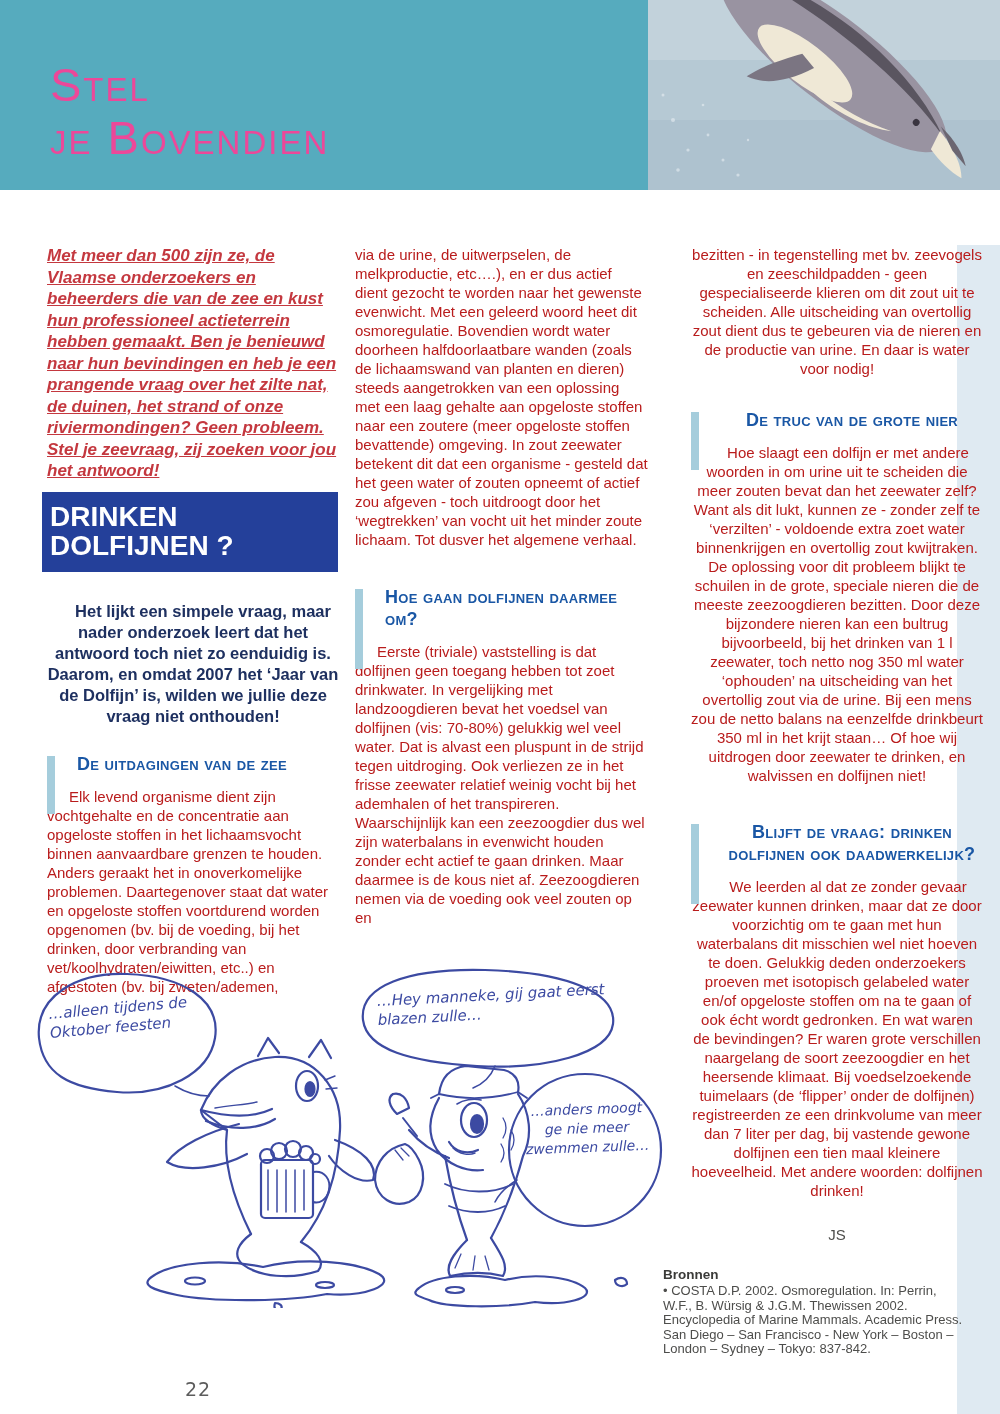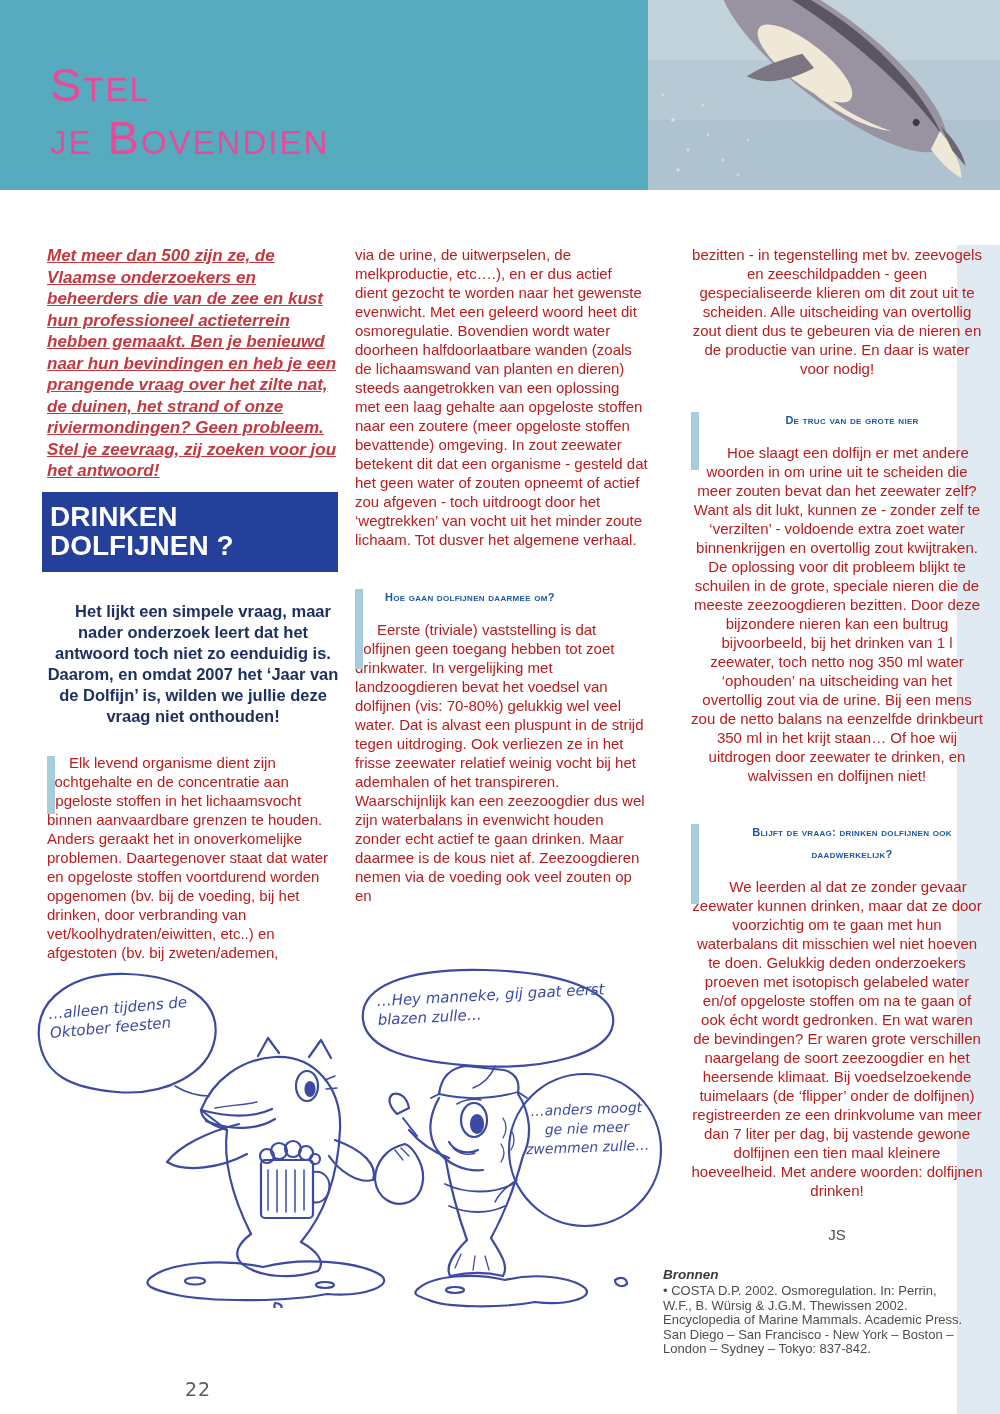--- a/index.html
+++ b/index.html
@@ -54,34 +54,34 @@
     font-weight:700;text-indent:20px;text-align:center;
   }
   .section{position:relative;padding-left:0;}
   .section-bar{
     position:absolute;left:0;top:3px;width:8px;background:#a5cddc;
   }
   .bar-1{height:58px;}
   .bar-2{height:80px;}
   h3.sec-head{
     margin:0 0 0 30px;font-variant:small-caps;font-weight:700;
-    font-size:11px;line-height:22px;color:#1a57a5;letter-spacing:.3px;
+    font-size:18px;line-height:22px;color:#1a57a5;letter-spacing:.3px;
   }
   .sec-body{margin-top:12px;}
   .mt-sec{margin-top:26px;}
   .mt-sec-mid{margin-top:37px;}
   .mt-sec-r1{margin-top:31px;}
   .mt-sec-r2{margin-top:36px;}
   .signature{margin-top:26px;font-size:15px;color:#4d4d4b;}
   
   .sources{
     position:absolute;left:663px;top:1266px;width:300px;
   }
   .sources-heading{
-    margin:0;font-size:13.5px;font-weight:700;color:#3a3a38;line-height:17px;font-style:italic;
+    margin:0;font-size:13.5px;font-weight:700;color:#3a3a38;line-height:17px;
   }
   .sources-text{
     margin:1px 0 0 0;font-size:13px;line-height:14.5px;color:#4d4d4b;
   }
   
   .cartoon{position:absolute;left:25px;top:958px;width:640px;height:350px;}
   .cartoon svg{position:absolute;left:0;top:0;}
   .bubble-text{
     position:absolute;color:#3c4aa2;font-style:italic;
     font-family:"DejaVu Sans",sans-serif;font-size:15px;line-height:19px;
@@ -149,20 +149,21 @@
 
   <div class="col col-left">
     <p class="intro-text">Met meer dan 500 zijn ze, de Vlaamse onderzoekers en beheerders die van de zee en kust hun professioneel actieterrein hebben gemaakt. Ben je benieuwd naar hun bevindingen en heb je een prangende vraag over het zilte nat, de duinen, het strand of onze riviermondingen? Geen probleem. Stel je zeevraag, zij zoeken voor jou het antwoord!</p>
     <div class="title-box">
       <div>DRINKEN</div>
       <div>DOLFIJNEN ?</div>
     </div>
     <p class="lead-text">Het lijkt een simpele vraag, maar nader onderzoek leert dat het antwoord toch niet zo eenduidig is. Daarom, en omdat 2007 het ‘Jaar van de Dolfijn’ is, wilden we jullie deze vraag niet onthouden!</p>
     <div class="section mt-sec">
       <span class="section-bar bar-1"></span>
+      <h3 class="sec-head">De uitdagingen van de zee</h3>
       <p class="body-text sec-body indent">Elk levend organisme dient zijn vochtgehalte en de concentratie aan opgeloste stoffen in het lichaamsvocht binnen aanvaardbare grenzen te houden. Anders geraakt het in onoverkomelijke problemen. Daartegenover staat dat water en opgeloste stoffen voortdurend worden opgenomen (bv. bij de voeding, bij het drinken, door verbranding van vet/koolhydraten/eiwitten, etc..) en afgestoten (bv. bij zweten/ademen,</p>
     </div>
   </div>
 
   <div class="col col-mid">
     <p class="body-text">via de urine, de uitwerpselen, de melkproductie, etc….), en er dus actief dient gezocht te worden naar het gewenste evenwicht. Met een geleerd woord heet dit osmoregulatie. Bovendien wordt water doorheen halfdoorlaatbare wanden (zoals de lichaamswand van planten en dieren) steeds aangetrokken van een oplossing met een laag gehalte aan opgeloste stoffen naar een zoutere (meer opgeloste stoffen bevattende) omgeving. In zout zeewater betekent dit dat een organisme - gesteld dat het geen water of zouten opneemt of actief zou afgeven - toch uitdroogt door het ‘wegtrekken’ van vocht uit het minder zoute lichaam. Tot dusver het algemene verhaal.</p>
     <div class="section mt-sec-mid">
       <span class="section-bar bar-2"></span>
       <h3 class="sec-head">Hoe gaan dolfijnen daarmee om?</h3>
       <p class="body-text sec-body indent">Eerste (triviale) vaststelling is dat dolfijnen geen toegang hebben tot zoet drinkwater. In vergelijking met landzoogdieren bevat het voedsel van dolfijnen (vis: 70-80%) gelukkig wel veel water. Dat is alvast een pluspunt in de strijd tegen uitdroging. Ook verliezen ze in het frisse zeewater relatief weinig vocht bij het ademhalen of het transpireren. Waarschijnlijk kan een zeezoogdier dus wel zijn waterbalans in evenwicht houden zonder echt actief te gaan drinken. Maar daarmee is de kous niet af. Zeezoogdieren nemen via de voeding ook veel zouten op en</p>

